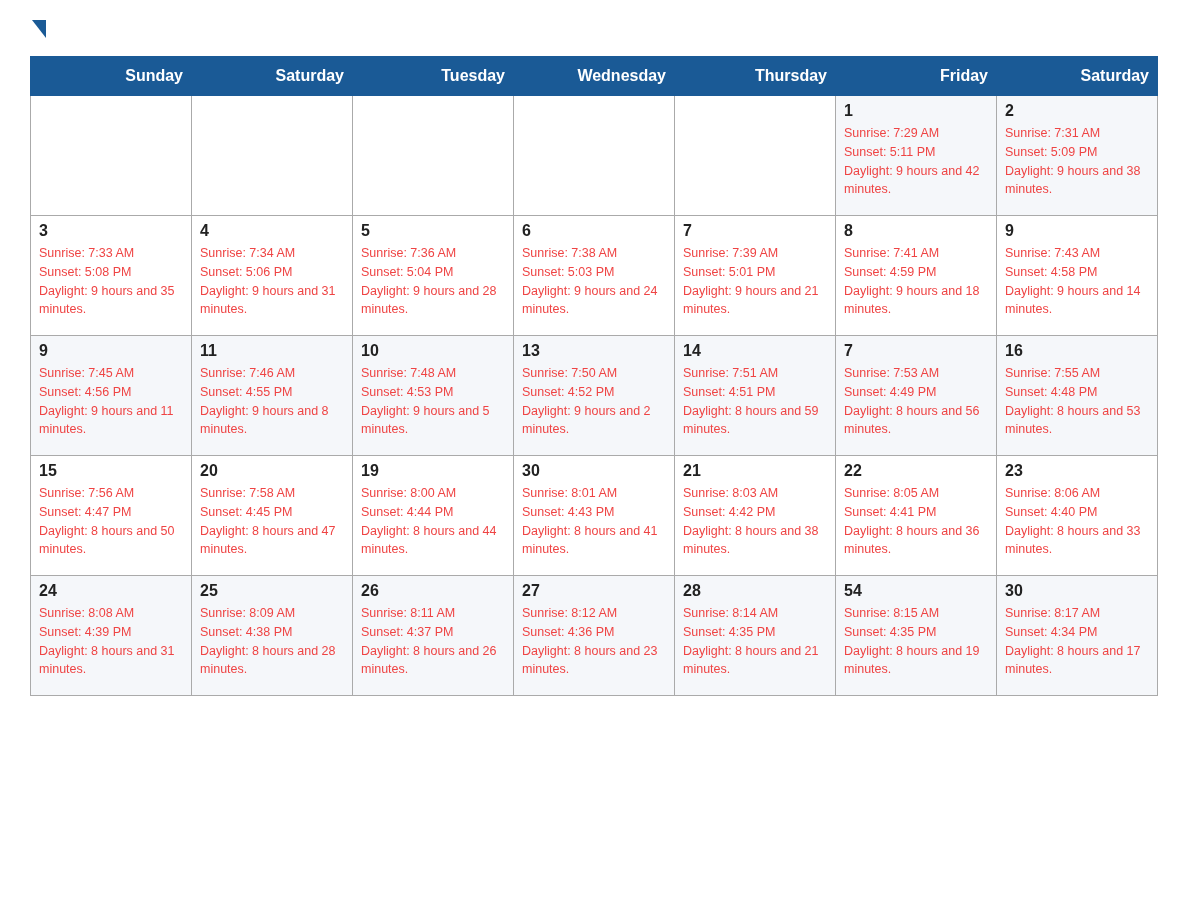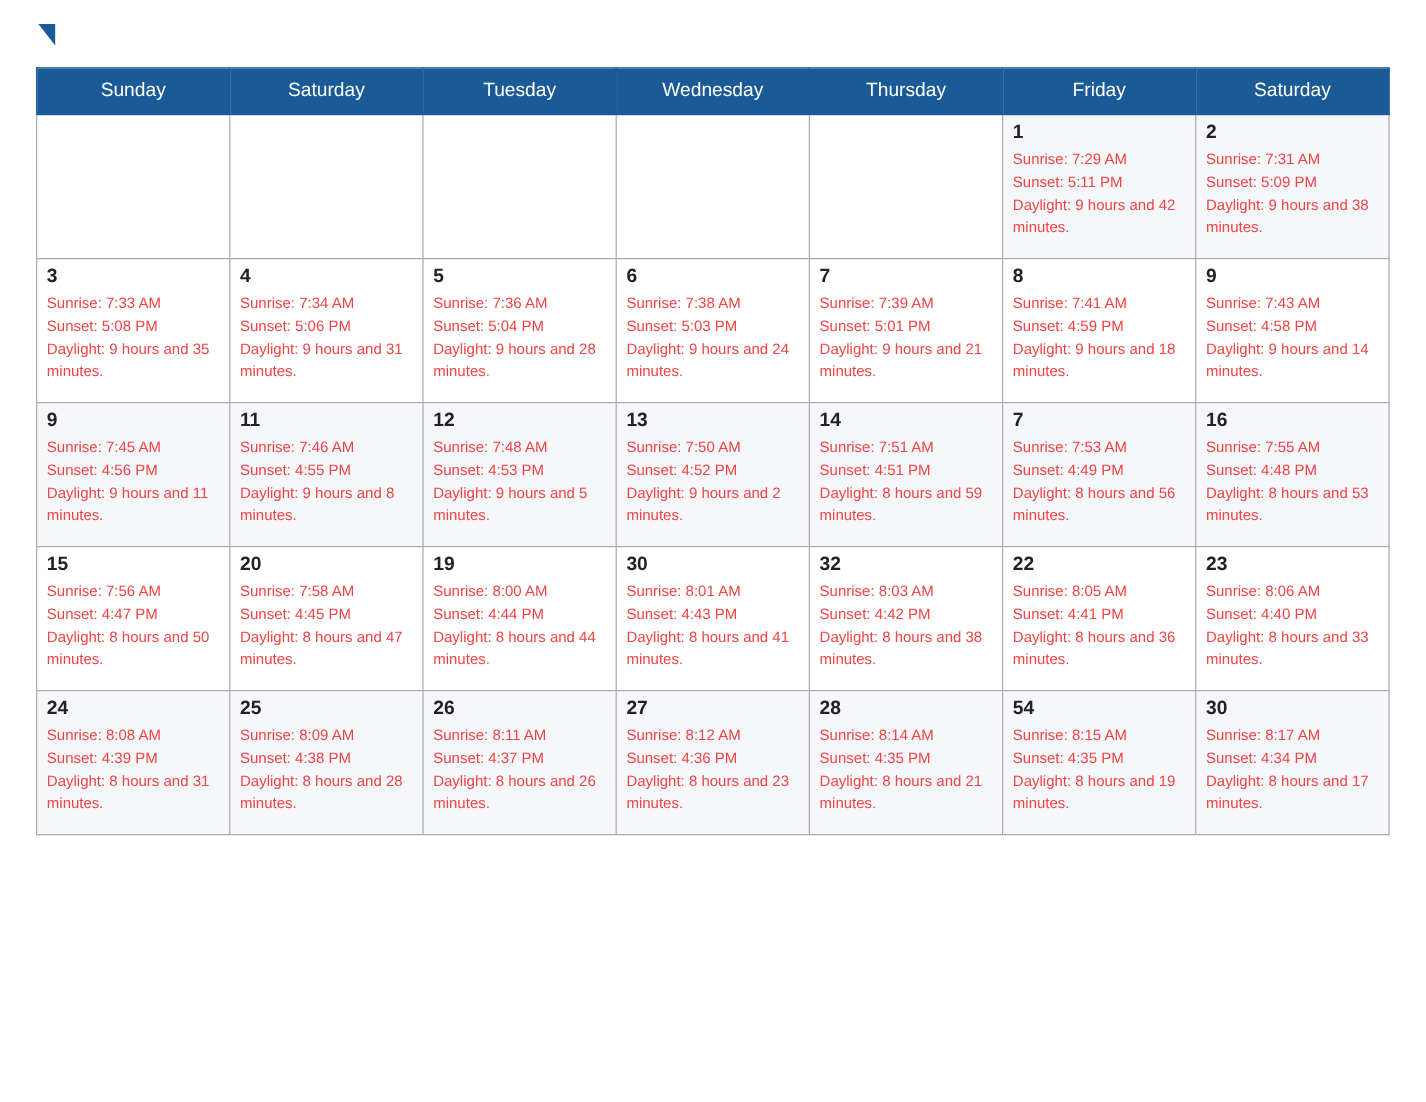--- a/index.html
+++ b/index.html
@@ -61,22 +61,22 @@
     .calendar {
       width: 100%;
       border-collapse: collapse;
       border: 1px solid #999;
     }
     .calendar th {
       background-color: #1a5a96;
       color: #fff;
       padding: 10px 8px;
       font-size: 16px;
-      font-weight: normal;
-      text-align: center;
+      font-weight: bold;
+      text-align: right;
       border: 1px solid #1a5a96;
     }
     .calendar td {
       vertical-align: top;
       border: 1px solid #aaa;
       padding: 6px 8px;
       width: calc(100% / 7);
       min-height: 110px;
       height: 120px;
       background: #fff;
@@ -183,21 +183,21 @@
       <tr class="row-odd">
         <td>
           <span class="day-number">9</span>
           <div class="day-info">Sunrise: 7:45 AM<br>Sunset: 4:56 PM<br>Daylight: 9 hours and 11 minutes.</div>
         </td>
         <td>
           <span class="day-number">11</span>
           <div class="day-info">Sunrise: 7:46 AM<br>Sunset: 4:55 PM<br>Daylight: 9 hours and 8 minutes.</div>
         </td>
         <td>
-          <span class="day-number">12</span>
+          <span class="day-number">10</span>
           <div class="day-info">Sunrise: 7:48 AM<br>Sunset: 4:53 PM<br>Daylight: 9 hours and 5 minutes.</div>
         </td>
         <td>
           <span class="day-number">13</span>
           <div class="day-info">Sunrise: 7:50 AM<br>Sunset: 4:52 PM<br>Daylight: 9 hours and 2 minutes.</div>
         </td>
         <td>
           <span class="day-number">14</span>
           <div class="day-info">Sunrise: 7:51 AM<br>Sunset: 4:51 PM<br>Daylight: 8 hours and 59 minutes.</div>
         </td>
@@ -221,21 +221,21 @@
         </td>
         <td>
           <span class="day-number">19</span>
           <div class="day-info">Sunrise: 8:00 AM<br>Sunset: 4:44 PM<br>Daylight: 8 hours and 44 minutes.</div>
         </td>
         <td>
           <span class="day-number">30</span>
           <div class="day-info">Sunrise: 8:01 AM<br>Sunset: 4:43 PM<br>Daylight: 8 hours and 41 minutes.</div>
         </td>
         <td>
-          <span class="day-number">32</span>
+          <span class="day-number">21</span>
           <div class="day-info">Sunrise: 8:03 AM<br>Sunset: 4:42 PM<br>Daylight: 8 hours and 38 minutes.</div>
         </td>
         <td>
           <span class="day-number">22</span>
           <div class="day-info">Sunrise: 8:05 AM<br>Sunset: 4:41 PM<br>Daylight: 8 hours and 36 minutes.</div>
         </td>
         <td>
           <span class="day-number">23</span>
           <div class="day-info">Sunrise: 8:06 AM<br>Sunset: 4:40 PM<br>Daylight: 8 hours and 33 minutes.</div>
         </td>

